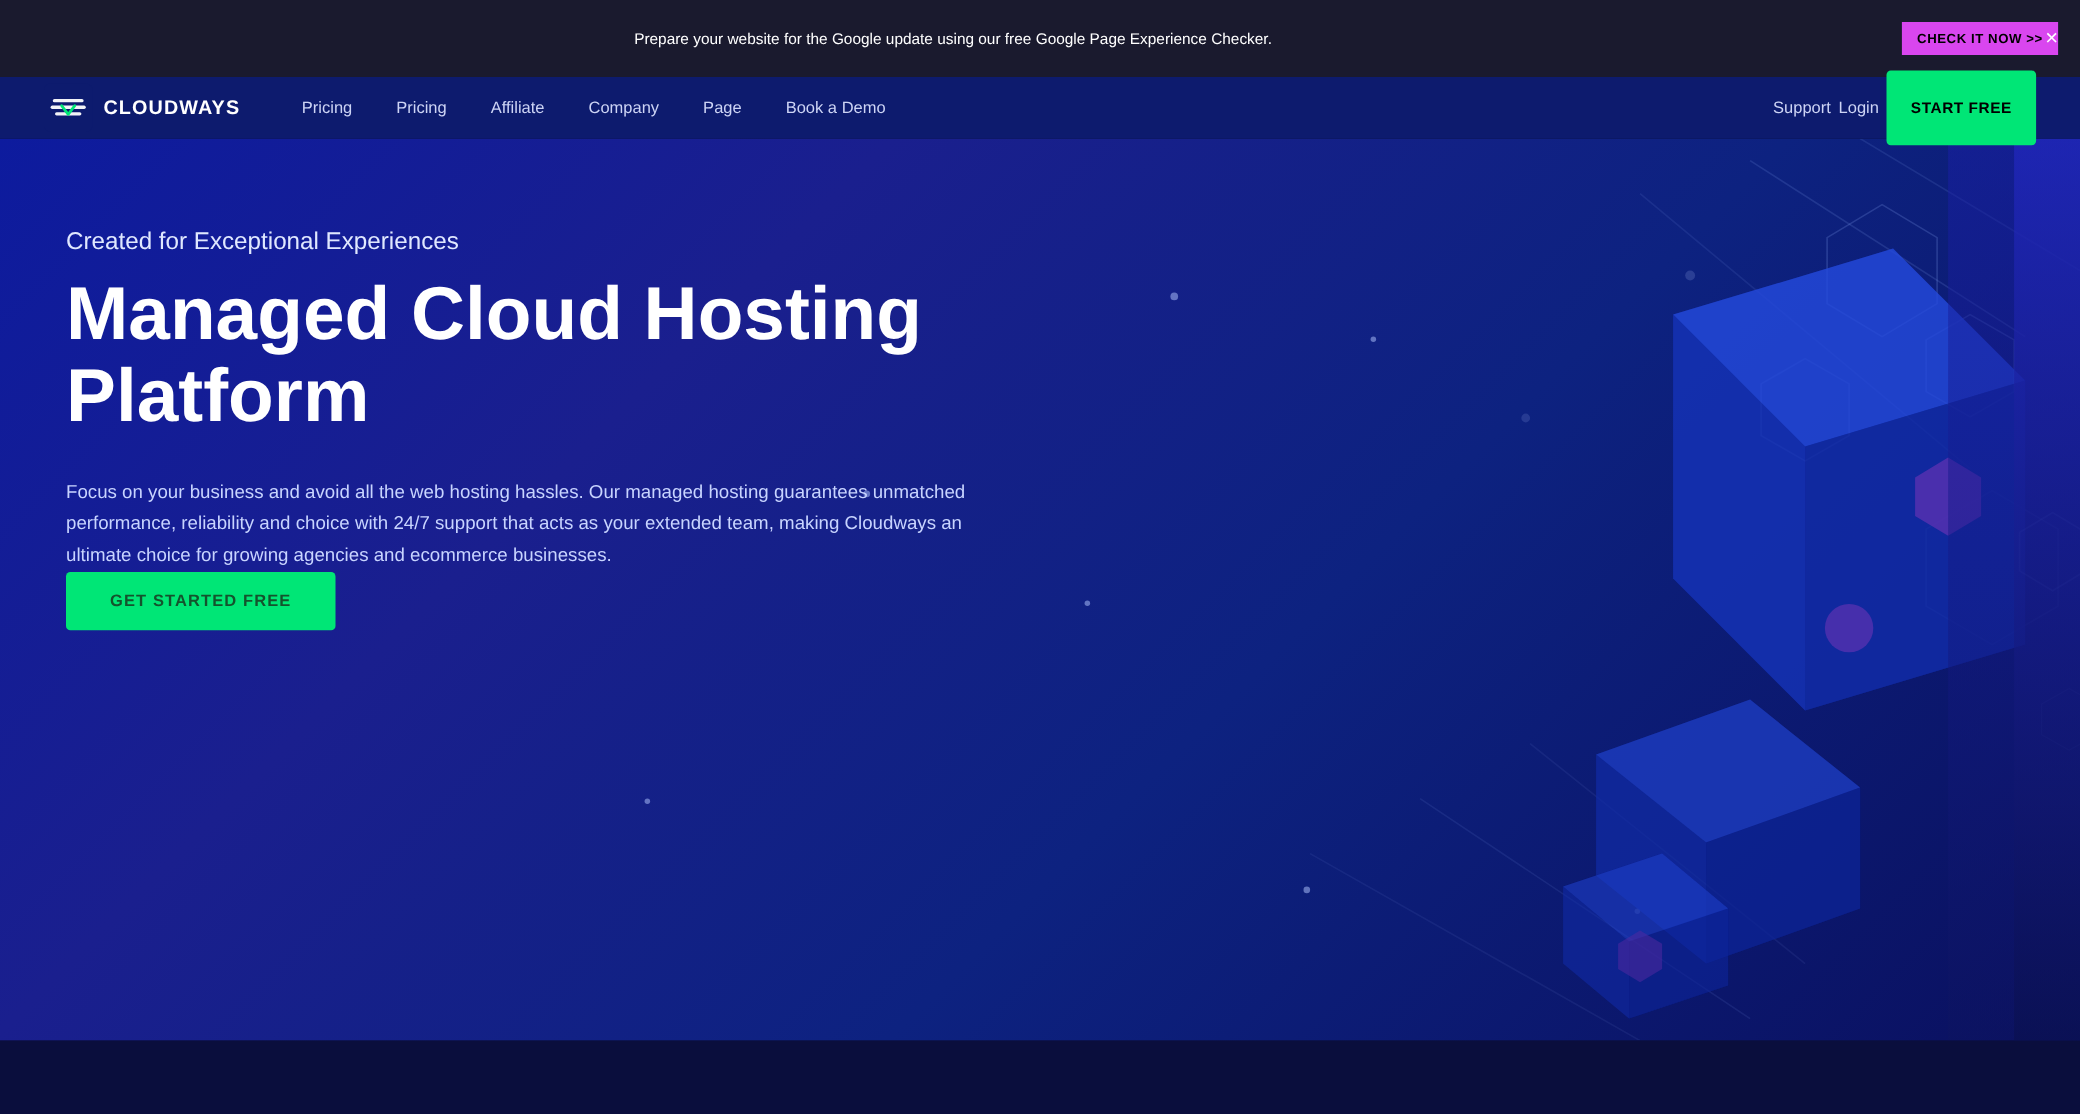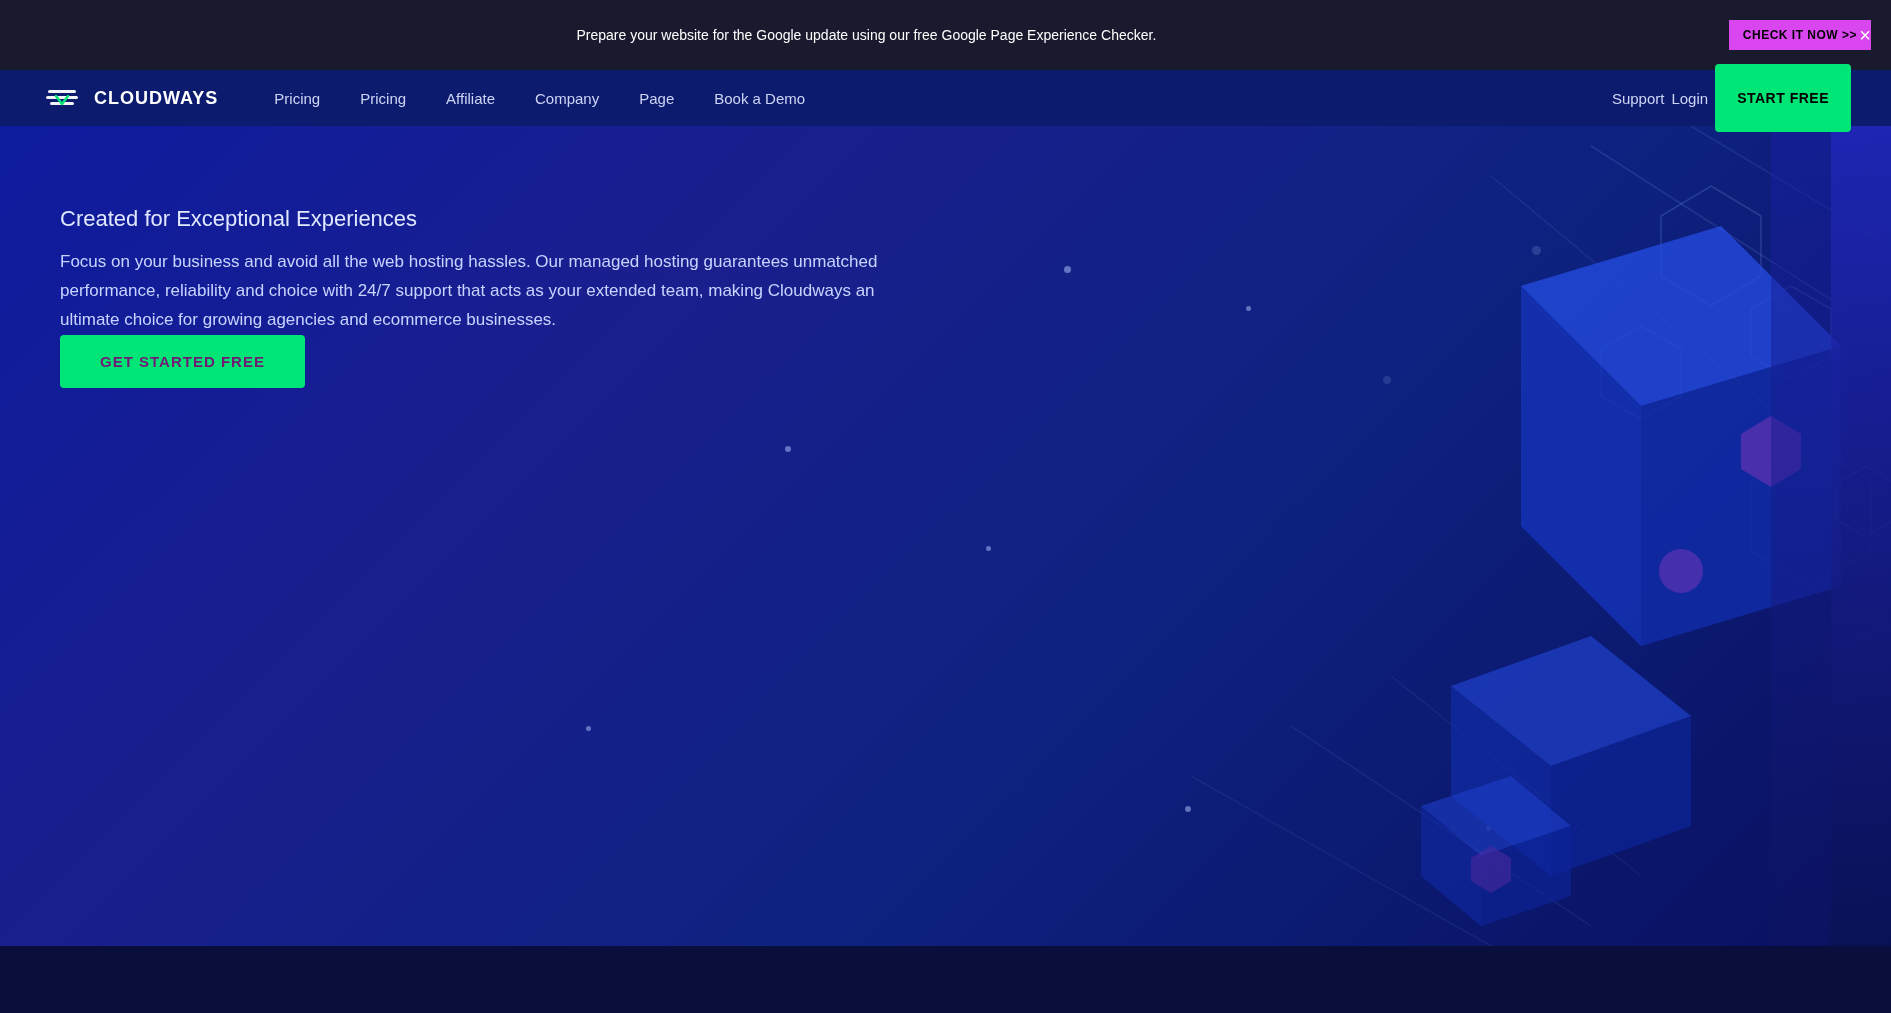--- a/index.html
+++ b/index.html
@@ -151,21 +151,21 @@
       margin-bottom: 36px;
     }
     .hero-description {
       color: #c8d4ff;
       font-size: 17px;
       line-height: 1.7;
       max-width: 820px;
     }
     .get-started-btn {
       background: #00e676;
-      color: #701a75;
+      color: #14532d;
       font-weight: 800;
       font-size: 15px;
       padding: 18px 40px;
       border: none;
       border-radius: 4px;
       cursor: pointer;
       text-transform: uppercase;
       letter-spacing: 1px;
       display: inline-block;
     }
@@ -282,17 +282,21 @@
       <polygon points="975,340 1005,358 1005,393 975,411 945,393 945,358" fill="none" stroke="rgba(150,180,255,0.2)" stroke-width="1.5"></polygon>
       <polygon points="990,500 1015,514 1015,542 990,556 965,542 965,514" fill="none" stroke="rgba(150,180,255,0.15)" stroke-width="1"></polygon>
     </svg>
 
     <div style="position:absolute;top:0;right:0;width:120px;height:820px;background:linear-gradient(to bottom, #1a1fa8, #0d1460);opacity:0.5;"></div>
     <div style="position:absolute;top:0;right:0;width:60px;height:820px;background:linear-gradient(to bottom, #2228c0, #0a1050);opacity:0.7;"></div>
   </div>
 
   <div class="hero-content">
     <p class="hero-subtitle">Created for Exceptional Experiences</p>
+    <h1 class="hero-title">
+      <span style="white-space:pre-line;">Managed Cloud Hosting
+Platform</span>
+    </h1>
     <p class="hero-description">Focus on your business and avoid all the web hosting hassles. Our managed hosting guarantees unmatched performance, reliability and choice with 24/7 support that acts as your extended team, making Cloudways an ultimate choice for growing agencies and ecommerce businesses.</p>
     <button class="get-started-btn">GET STARTED FREE</button>
   </div>
 
 </section>
 
 </body></html>

